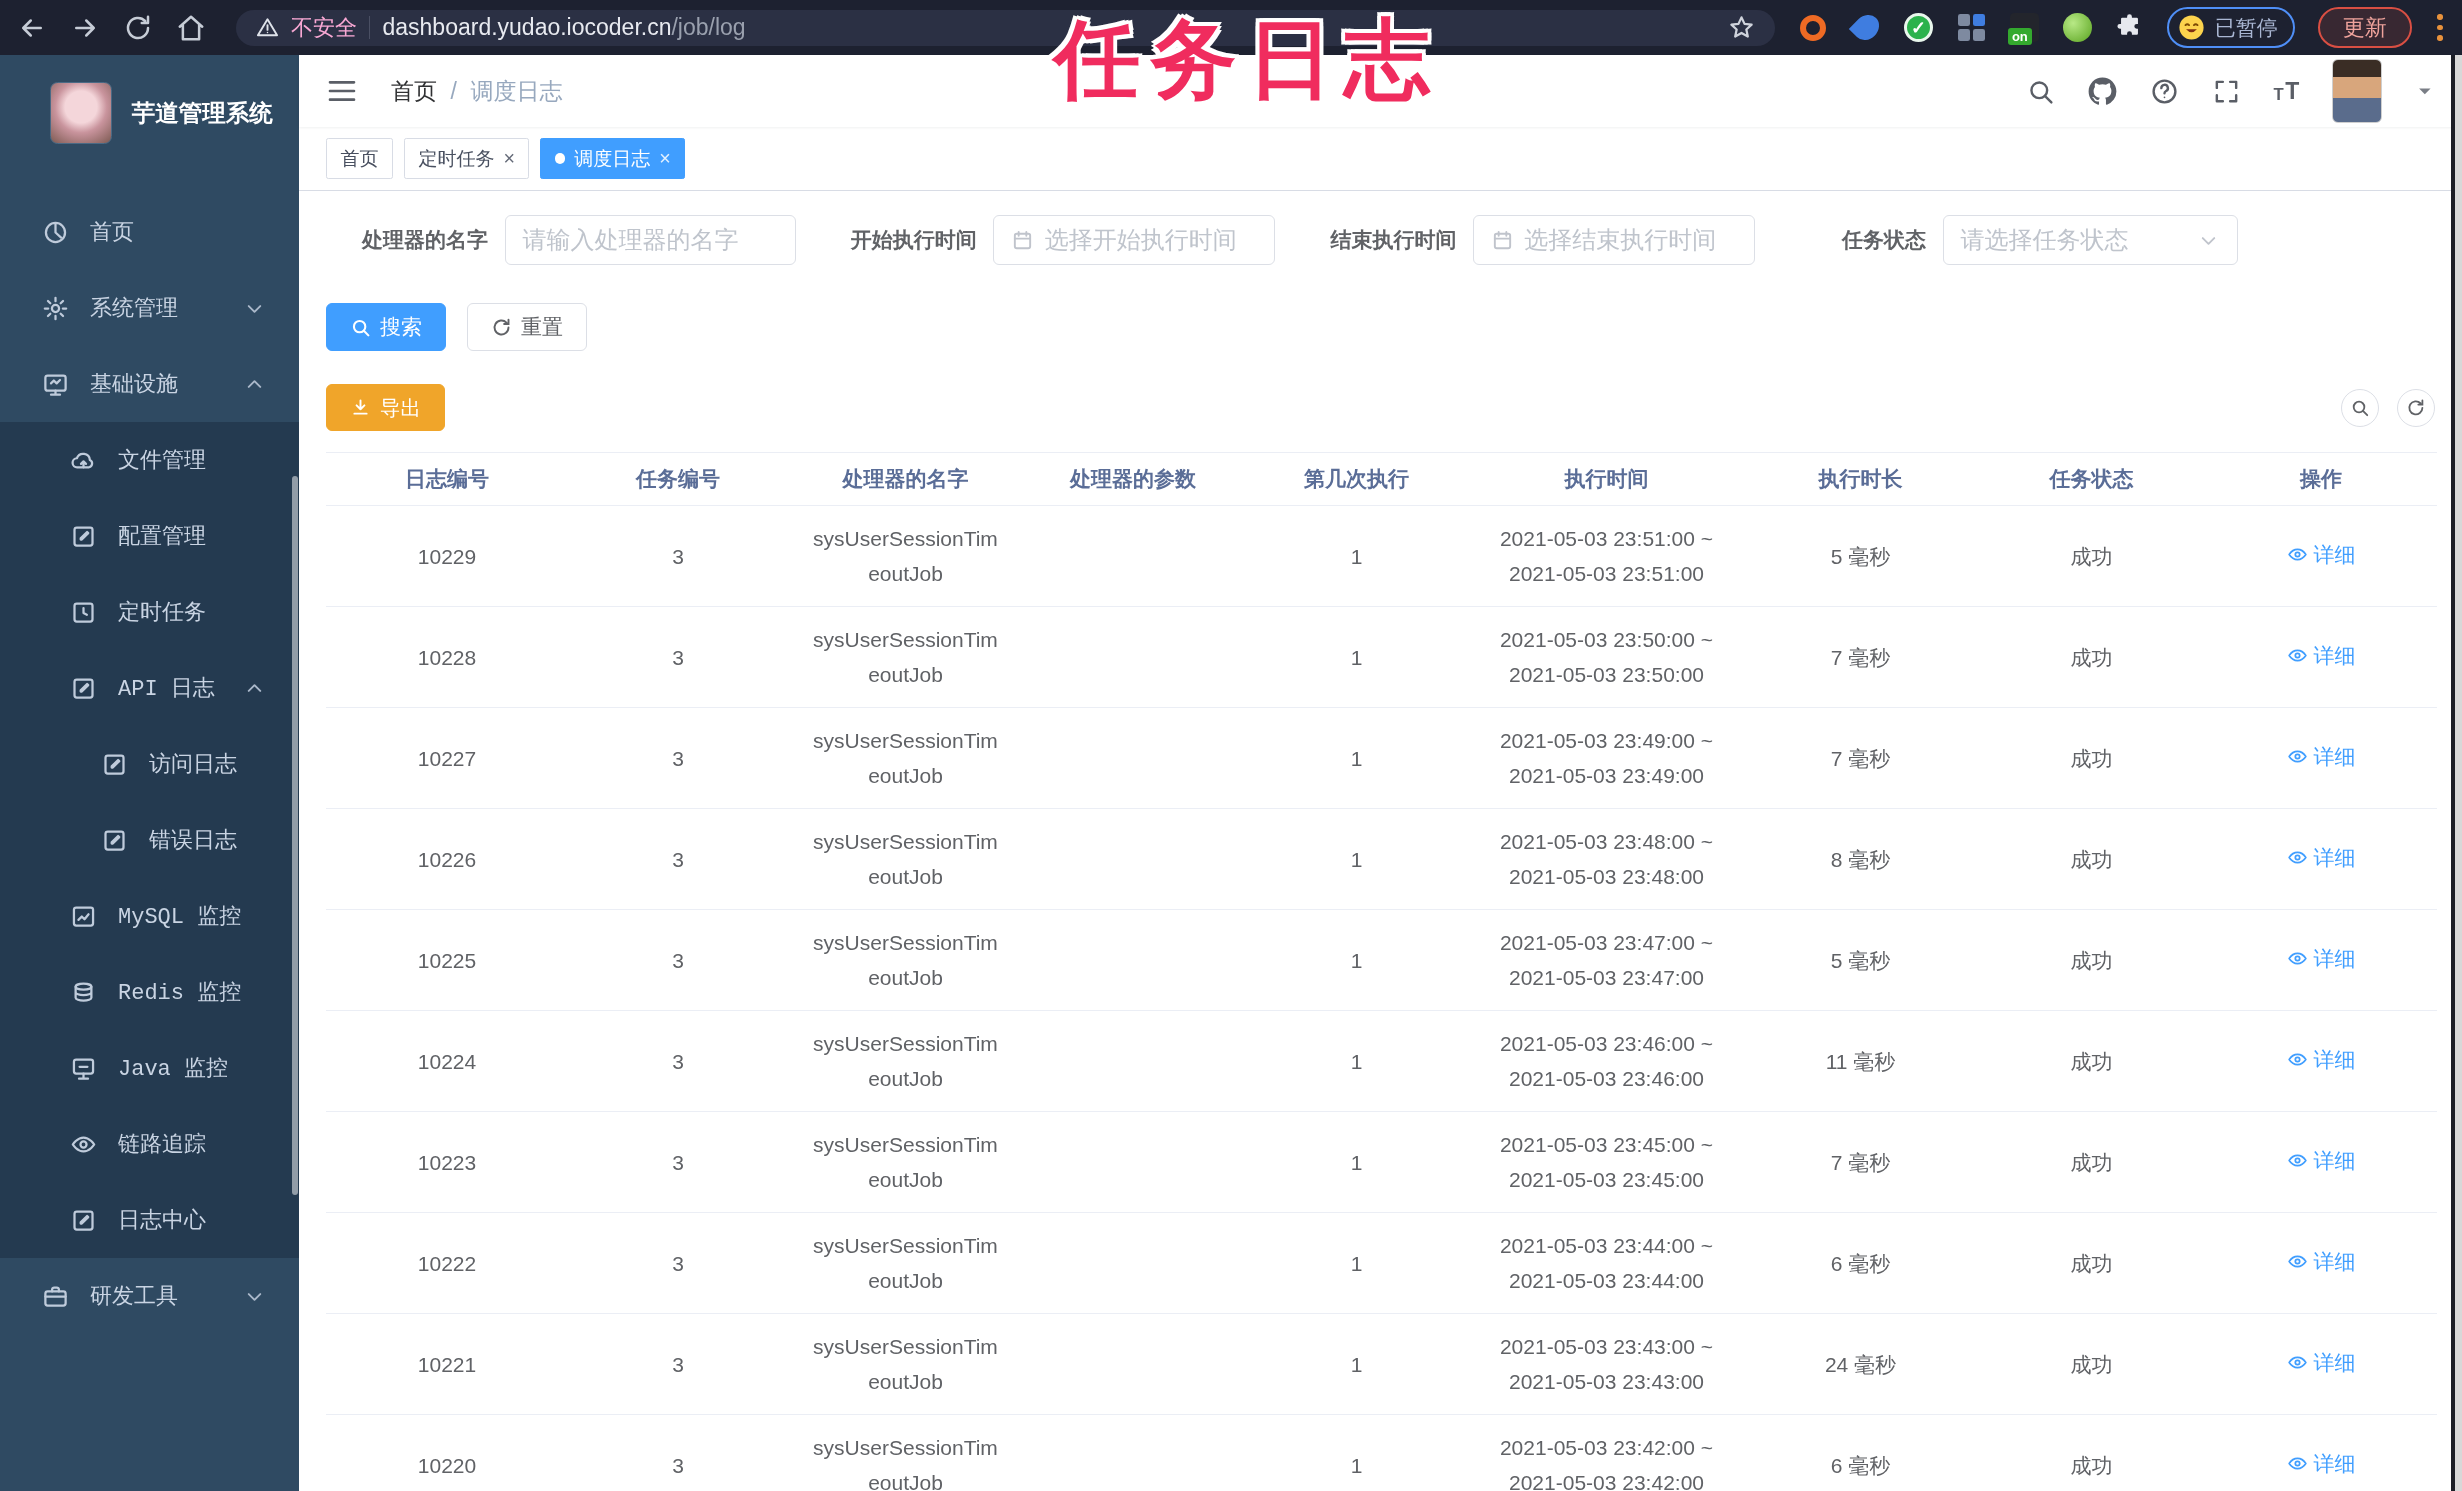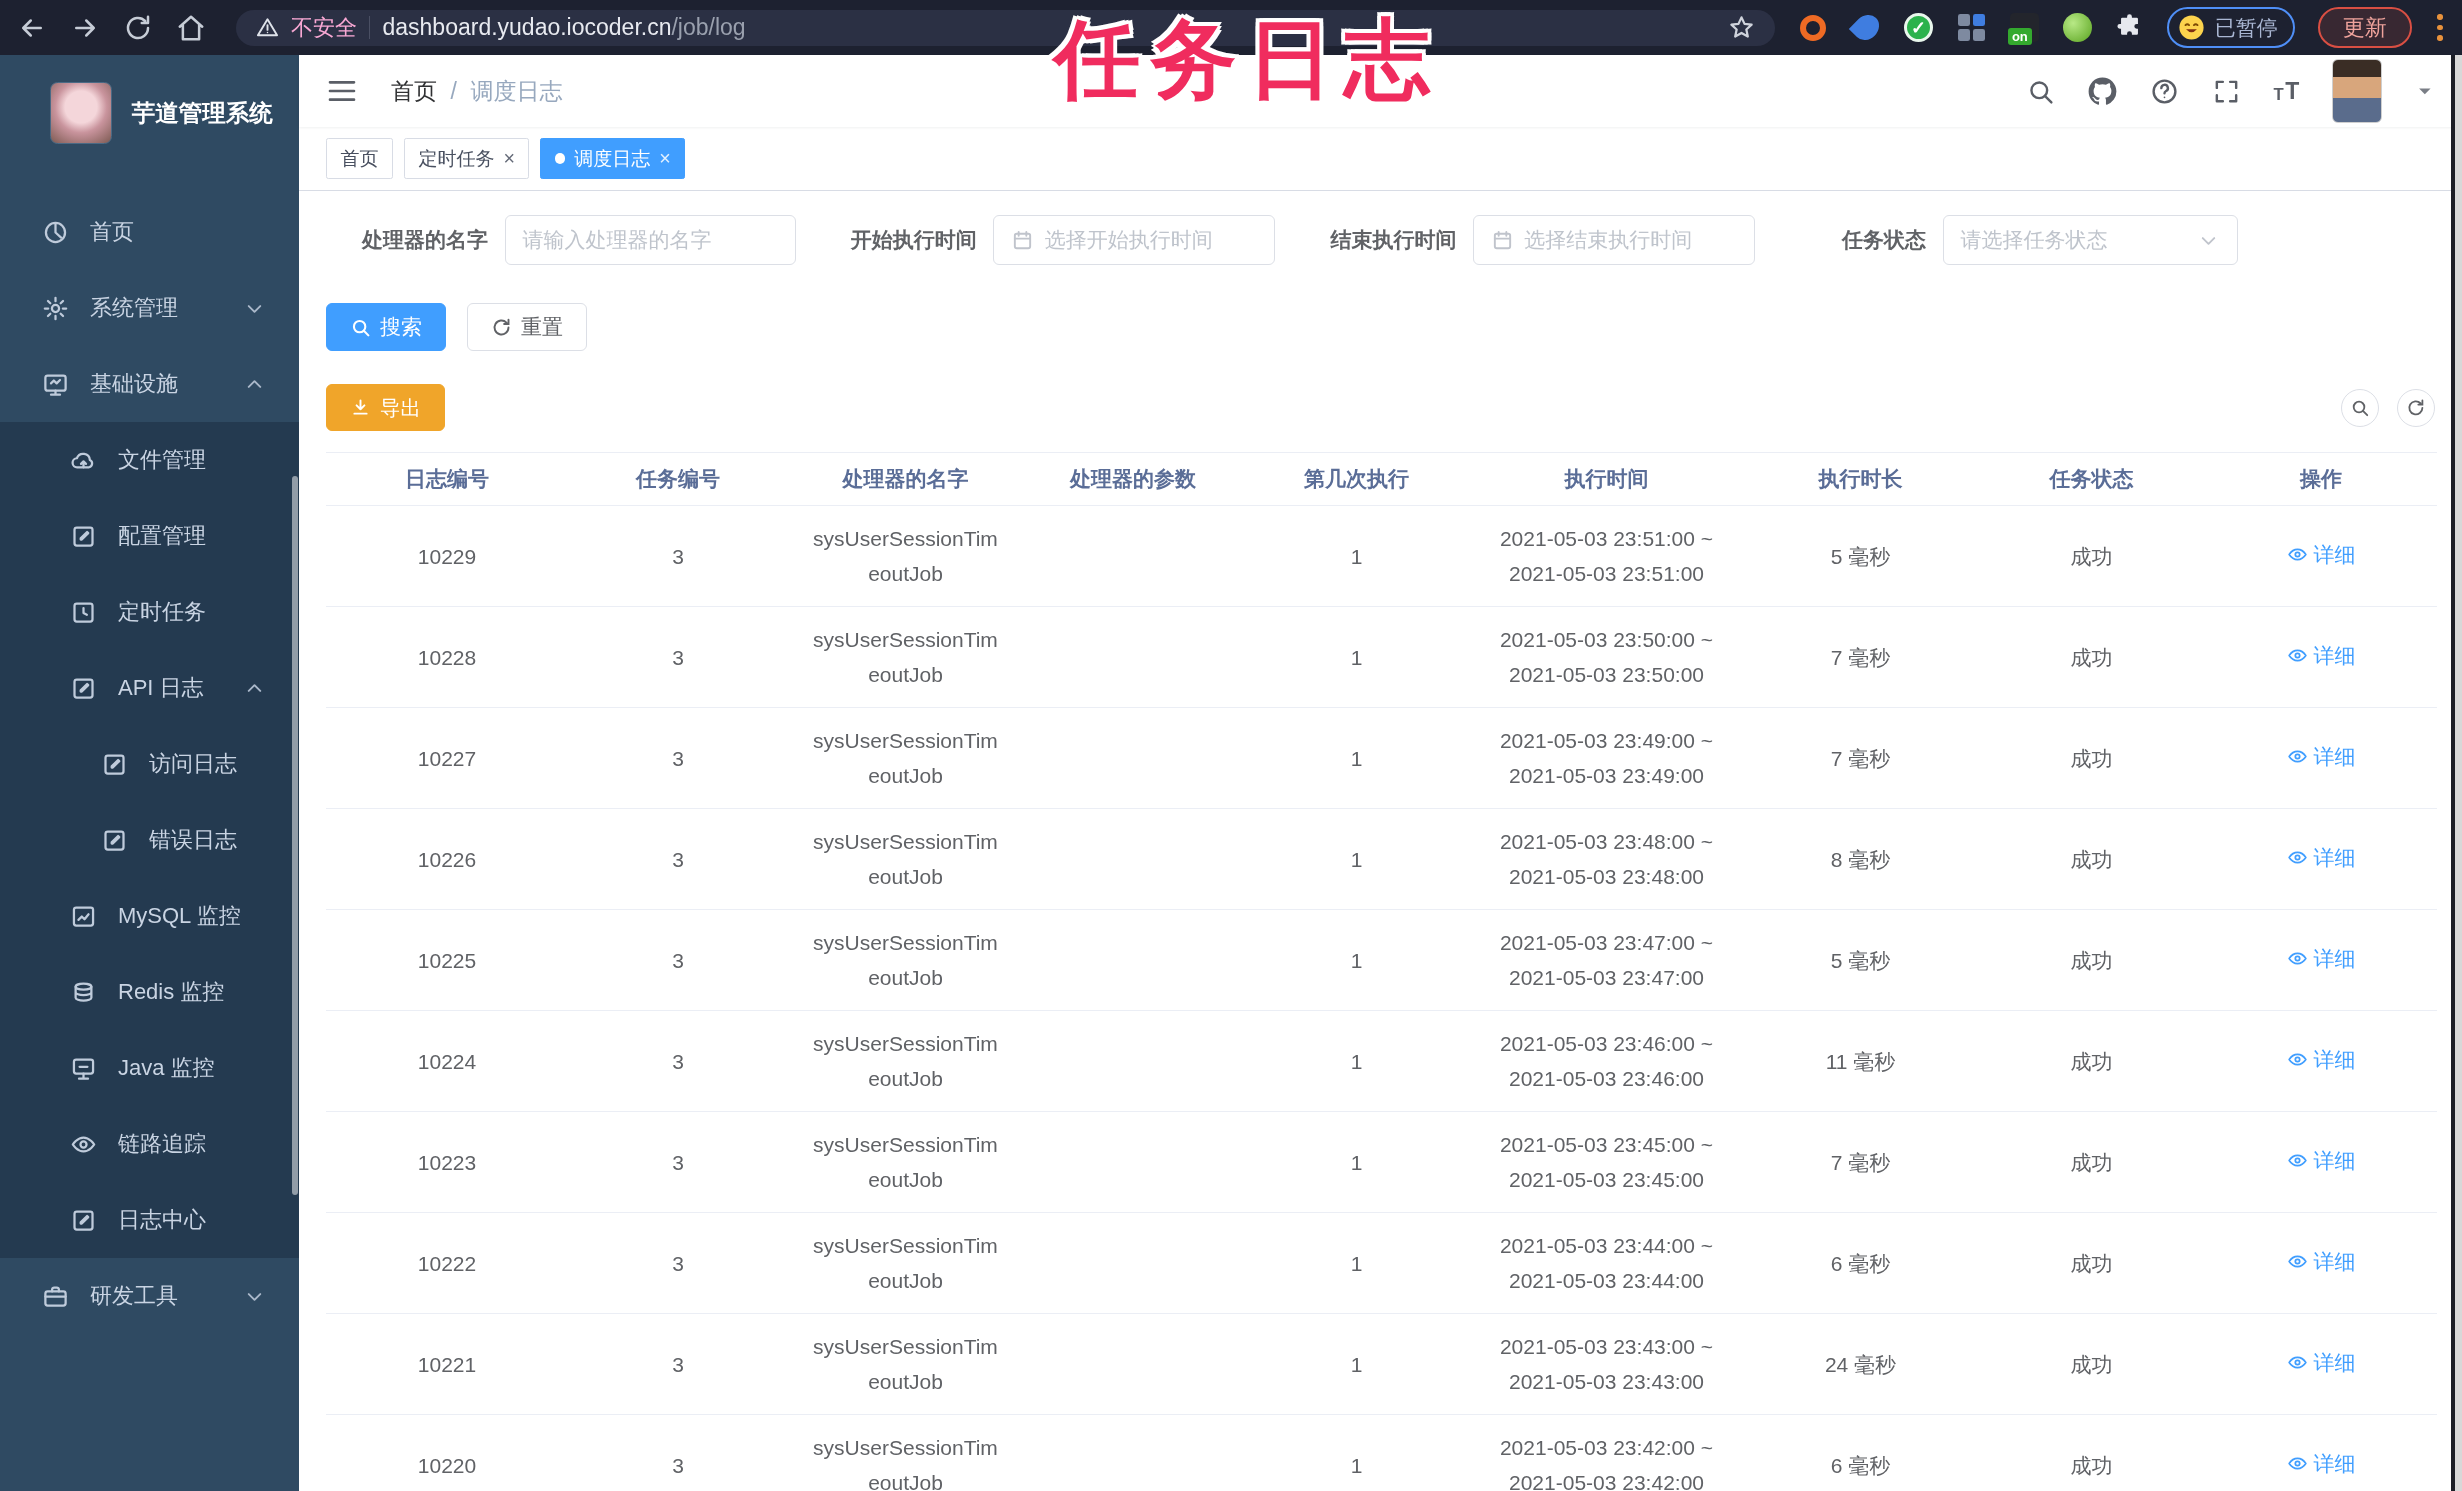--- a/index.html
+++ b/index.html
@@ -50,21 +50,21 @@
   
   .sidebar { width:299px; background:var(--sidebar_bg,#2f4a62); position:relative; flex:0 0 auto; overflow:hidden; }
   .brand { display:flex; align-items:center; gap:19.7px; padding:27px 0 23px 50px; }
   .brand-logo { width:62px; height:62px; border-radius:7.6px; background:radial-gradient(circle at 50% 40%, #f4d6da 0 34%, #c9949d 55%, #7d5a52 100%); border:1.5px solid #4b6a85; }
   .brand-title { color:#fff; font-size:23.5px; font-weight:700; white-space:nowrap; }
   .menu { margin-top:27px; }
   .menu-item { height:76px; display:flex; align-items:center; position:relative; color:#c9d4e3; font-size:22px; cursor:pointer; }
   .menu-item.lvl0 { padding-left:42px; }
   .menu-item.lvl1 { padding-left:70px; }
   .menu-item.lvl2 { padding-left:101px; }
-  .menu-item.sub { background:var(--sidebar_sub_bg,#243a50); }
+  .menu-item.sub { background:var(--sidebar_sub_bg,#243a50);font-family:Liberation Mono, monospace; }
   .mi-icon { width:27px; height:27px; margin-right:21px; color:#bfcbdb; flex:0 0 auto; }
   .mi-icon svg { width:100%; height:100%; }
   .mi-arrow { position:absolute; right:33px; width:23px; height:23px; color:#aab8ca; }
   .mi-arrow svg { width:100%; height:100%; }
   .side-thumb { position:absolute; right:1.5px; top:421px; width:5.3px; height:719px; background:rgba(255,255,255,.5); border-radius:3px; }
 
   
   .main { flex:1; display:flex; flex-direction:column; background:#fff; min-width:0; }
   .topbar { height:72px; display:flex; align-items:center; padding:0 27px; box-shadow:0 0.8px 3px rgba(0,21,41,.08); position:relative; z-index:2; }
   .hamburger { width:32px; height:32px; color:#5a5e66; }
@@ -88,21 +88,21 @@
   .tag.active { background:var(--accent,#409eff); border-color:var(--accent,#409eff); color:#fff; }
   .tag .dot { width:10.6px; height:10.6px; border-radius:50%; background:#fff; }
   .tag .close { font-size:19.7px; line-height:1; opacity:.85; }
 
   
   .content { flex:1; padding:0 27px; background:#fff; overflow:hidden; position:relative; }
   .filters { display:flex; align-items:center; margin-top:24px; padding-left:36px; column-gap:55px; }
   .fgroup { display:flex; align-items:center; gap:16.7px; }
   .fgroup.last { margin-left:32px; }
   .flabel { font-size:21px; font-weight:700; color:#606266; white-space:nowrap; }
-  .fctl { height:50px; border:1.5px solid #dcdfe6; border-radius:6px; background:#fff; display:flex; align-items:center; padding:0 16.7px; gap:10.6px; color:#bfc4cc; font-size:21px; white-space:nowrap; overflow:hidden; }
+  .fctl { height:50px; border:1.5px solid #dcdfe6; border-radius:6px; background:#fff; display:flex; align-items:center; padding:0 16.7px; gap:10.6px; color:#bfc4cc; font-size:24px; white-space:nowrap; overflow:hidden; }
   .fctl .cal, .fctl .chev { width:23px; height:23px; color:#c0c4cc; flex:0 0 auto; }
   .fctl .cal svg, .fctl .chev svg { width:100%; height:100%; }
   .fctl .chev { margin-left:auto; }
   .w-text { width:291px; }
   .w-date { width:282px; }
   .w-select { width:295px;align-items:center; }
 
   .btn-row { display:flex; align-items:center; gap:21px; margin-top:38px; }
   .btn { height:48px; border-radius:6px; display:flex; align-items:center; gap:9px; padding:0 23px; font-size:21px; cursor:pointer; border:1.5px solid transparent; white-space:nowrap;text-align:right; }
   .btn .bic { width:21px; height:21px; }

